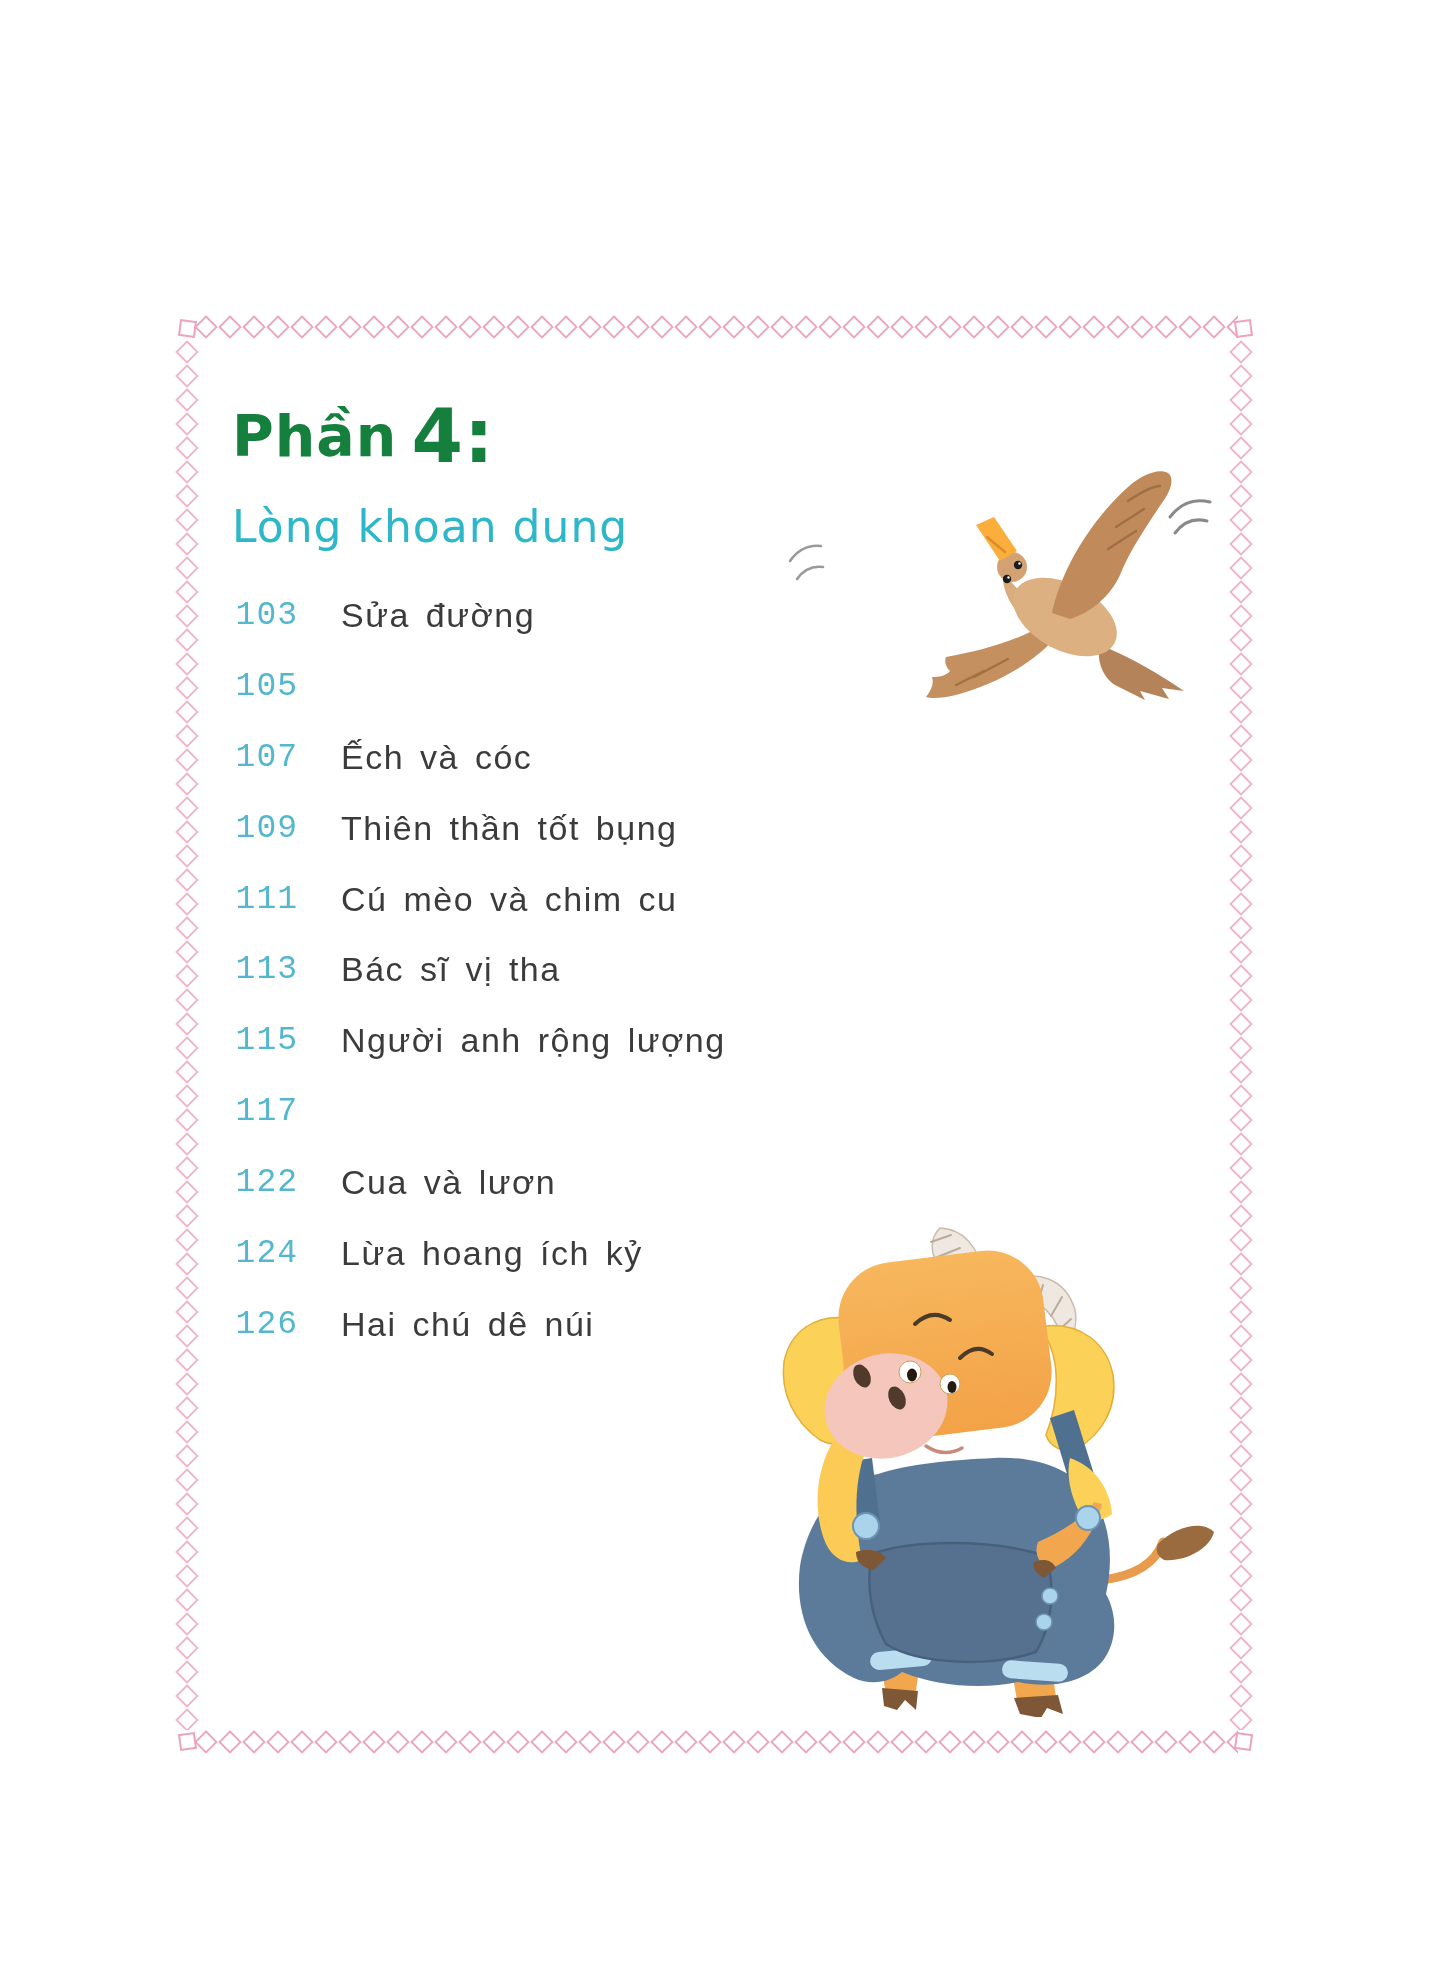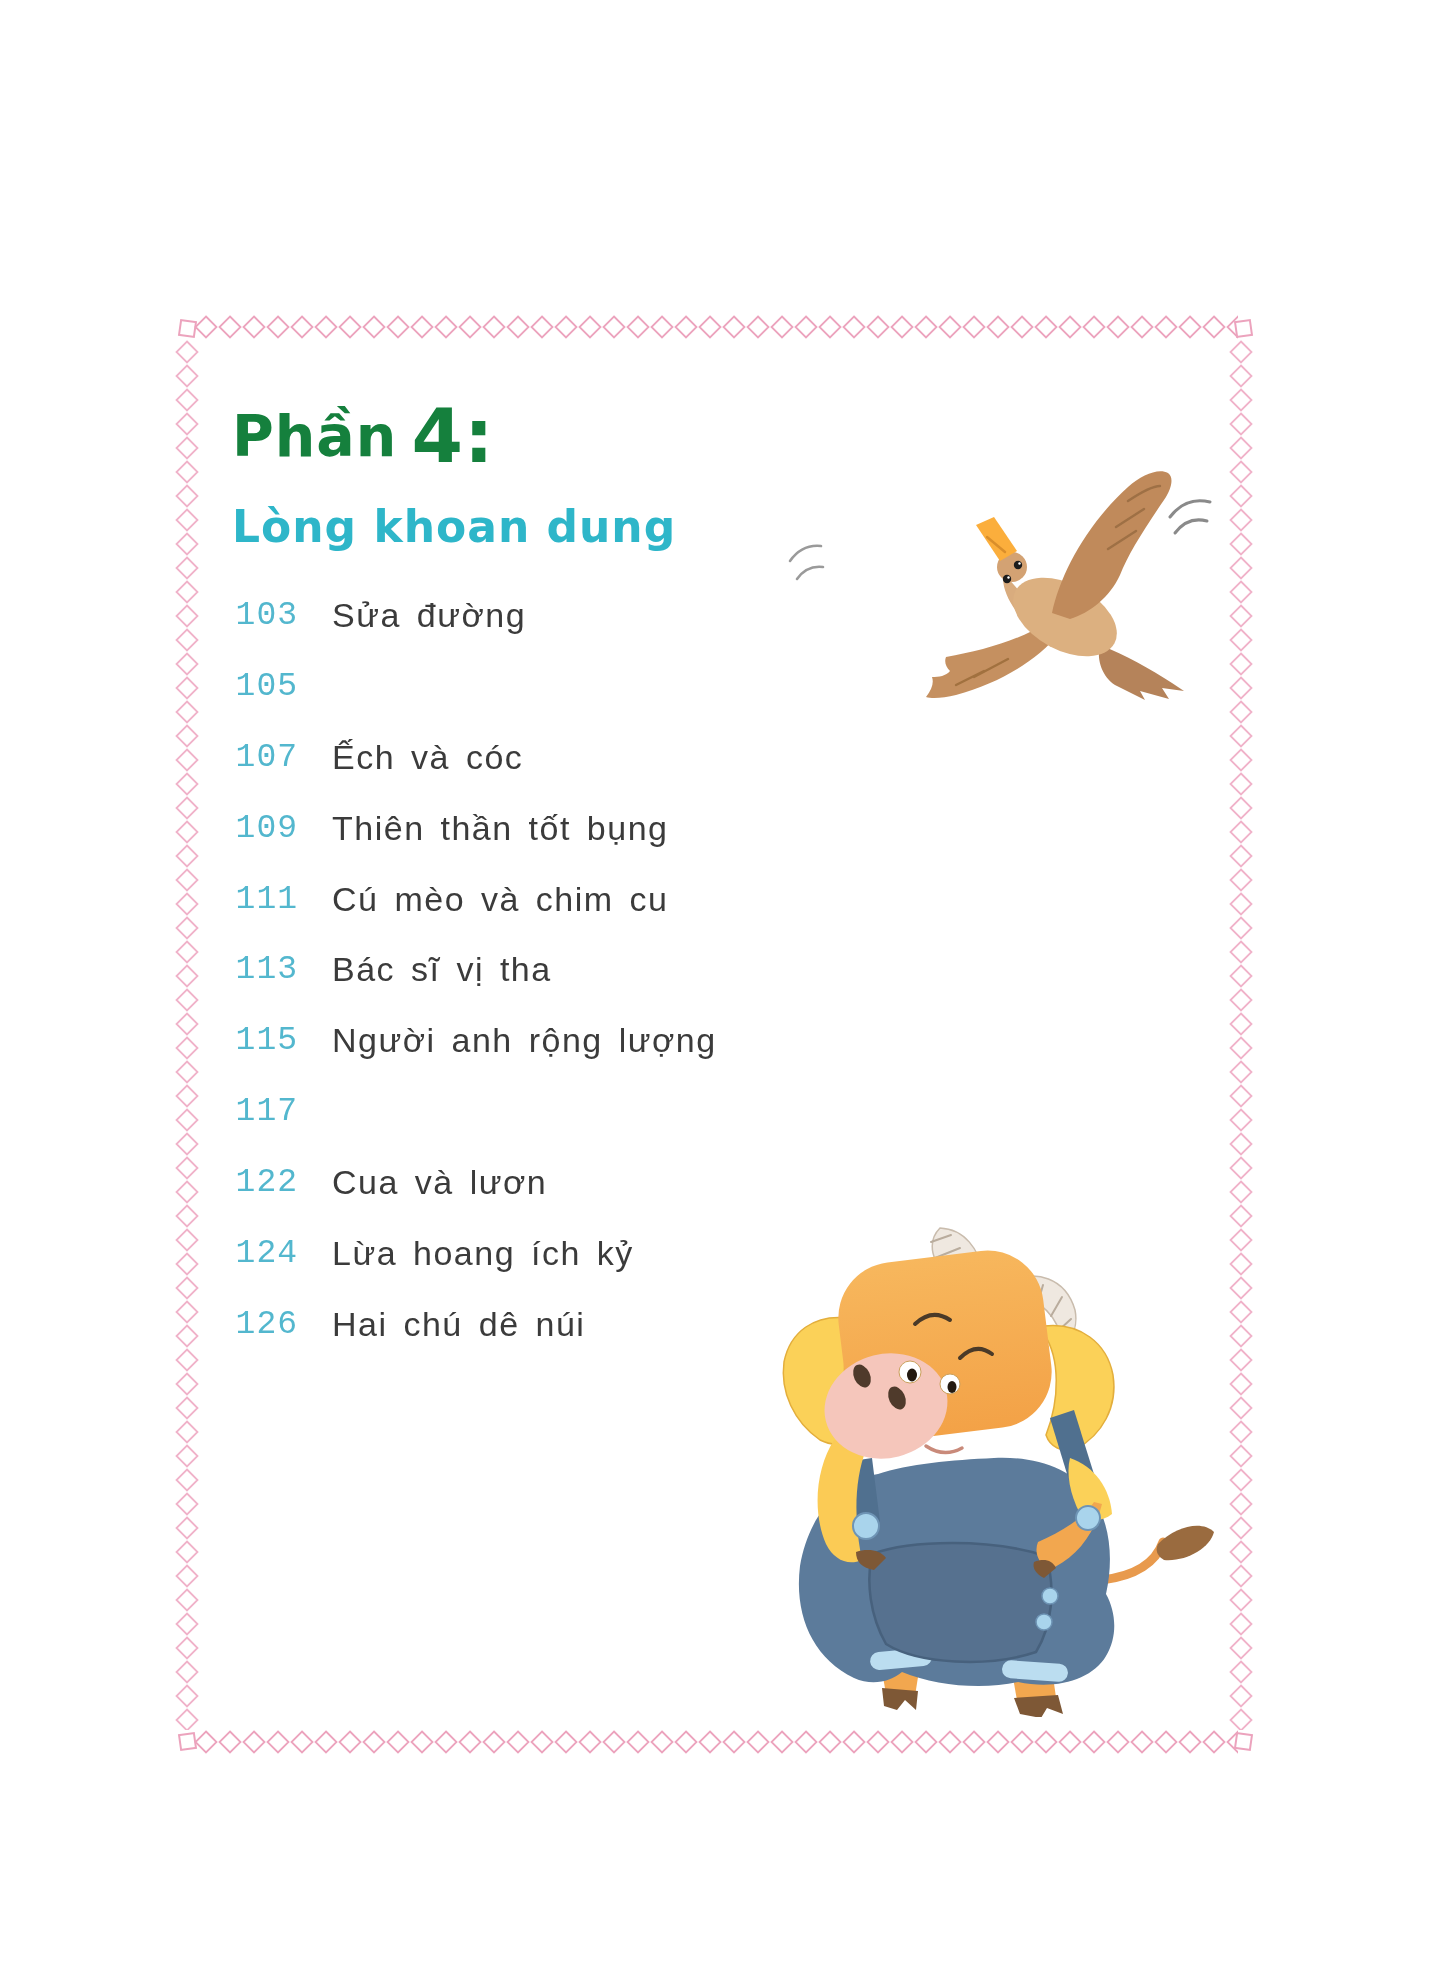--- a/index.html
+++ b/index.html
@@ -19,39 +19,39 @@
   
   .heading{
     position:absolute;left:232px;top:378px;
     color:#15803d;font-weight:bold;line-height:1;
     letter-spacing:1px;white-space:nowrap;
   }
   .heading .prefix{font-size:57px;}
   .heading .big-number{font-size:74px;vertical-align:-6px;margin-left:14px;}
   .subheading{
     position:absolute;left:232px;top:468px;
-    color:#2EB6C9;font-weight:bold;font-size:44px;
+    color:#2EB6C9;font-weight:normal;font-size:44px;
     line-height:1;letter-spacing:1px;white-space:nowrap;
   }
   
   ul.toc{
     position:absolute;left:232px;top:580px;margin:0;padding:0;
     list-style:none;
   }
   ul.toc li{
     display:flex;align-items:center;height:70.9px;
   }
   ul.toc .num{
     width:66px;text-align:right;
     font-size:33px;color:#53B7CE;
     font-family:Liberation Mono, monospace;
     letter-spacing:1px;
   }
   ul.toc .ttl{
-    margin-left:34px;
+    margin-left:43px;
     font-size:34px;color:#3B3B3B;
     font-family:"Liberation Sans",sans-serif;
     letter-spacing:1.5px;word-spacing:5px;
     white-space:nowrap;
   }
   
   .bird-illu{position:absolute;left:760px;top:455px;}
   .ox-illu{position:absolute;left:750px;top:1222px;}
 </style>
 </head>

